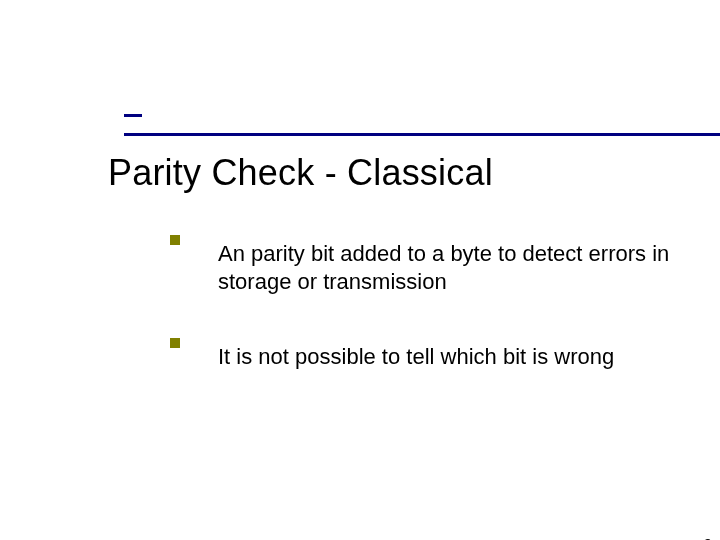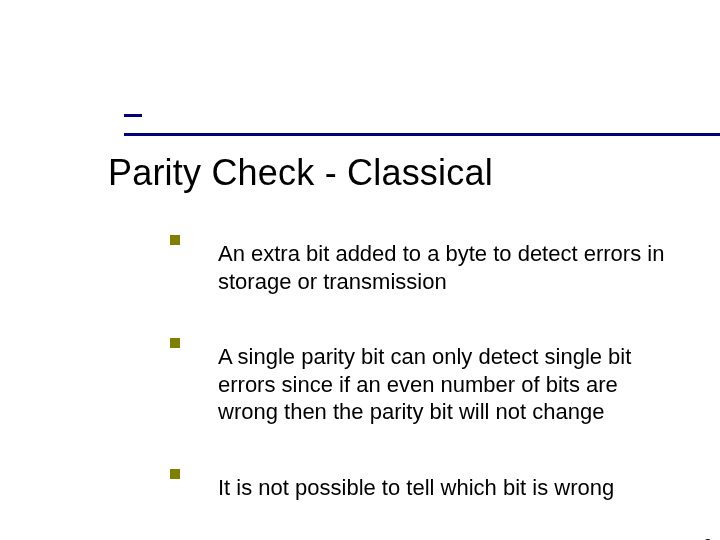--- a/index.html
+++ b/index.html
@@ -78,25 +78,21 @@
   <div class="rule-group">
     <div class="rule-short"></div>
     <div class="rule-long"></div>
   </div>
 
   <h1 class="title">Parity Check - Classical</h1>
 
   <div class="bullets">
     <div class="bullet-row">
       <div class="bullet-marker"></div>
-      <div class="bullet-text">An extra bit added to a byte to detect errors in storage or transmission</div>
-    </div>
-    <div class="bullet-row">
-      <div class="bullet-marker"></div>
-      <div class="bullet-text">A single parity bit can only detect single bit errors since if an even number of bits are wrong then the parity bit will not change</div>
+      <div class="bullet-text">An parity bit added to a byte to detect errors in storage or transmission</div>
     </div>
     <div class="bullet-row">
       <div class="bullet-marker"></div>
       <div class="bullet-text">It is not possible to tell which bit is wrong</div>
     </div>
   </div>
 
   <div class="page-number">9</div>
 
 </div>

